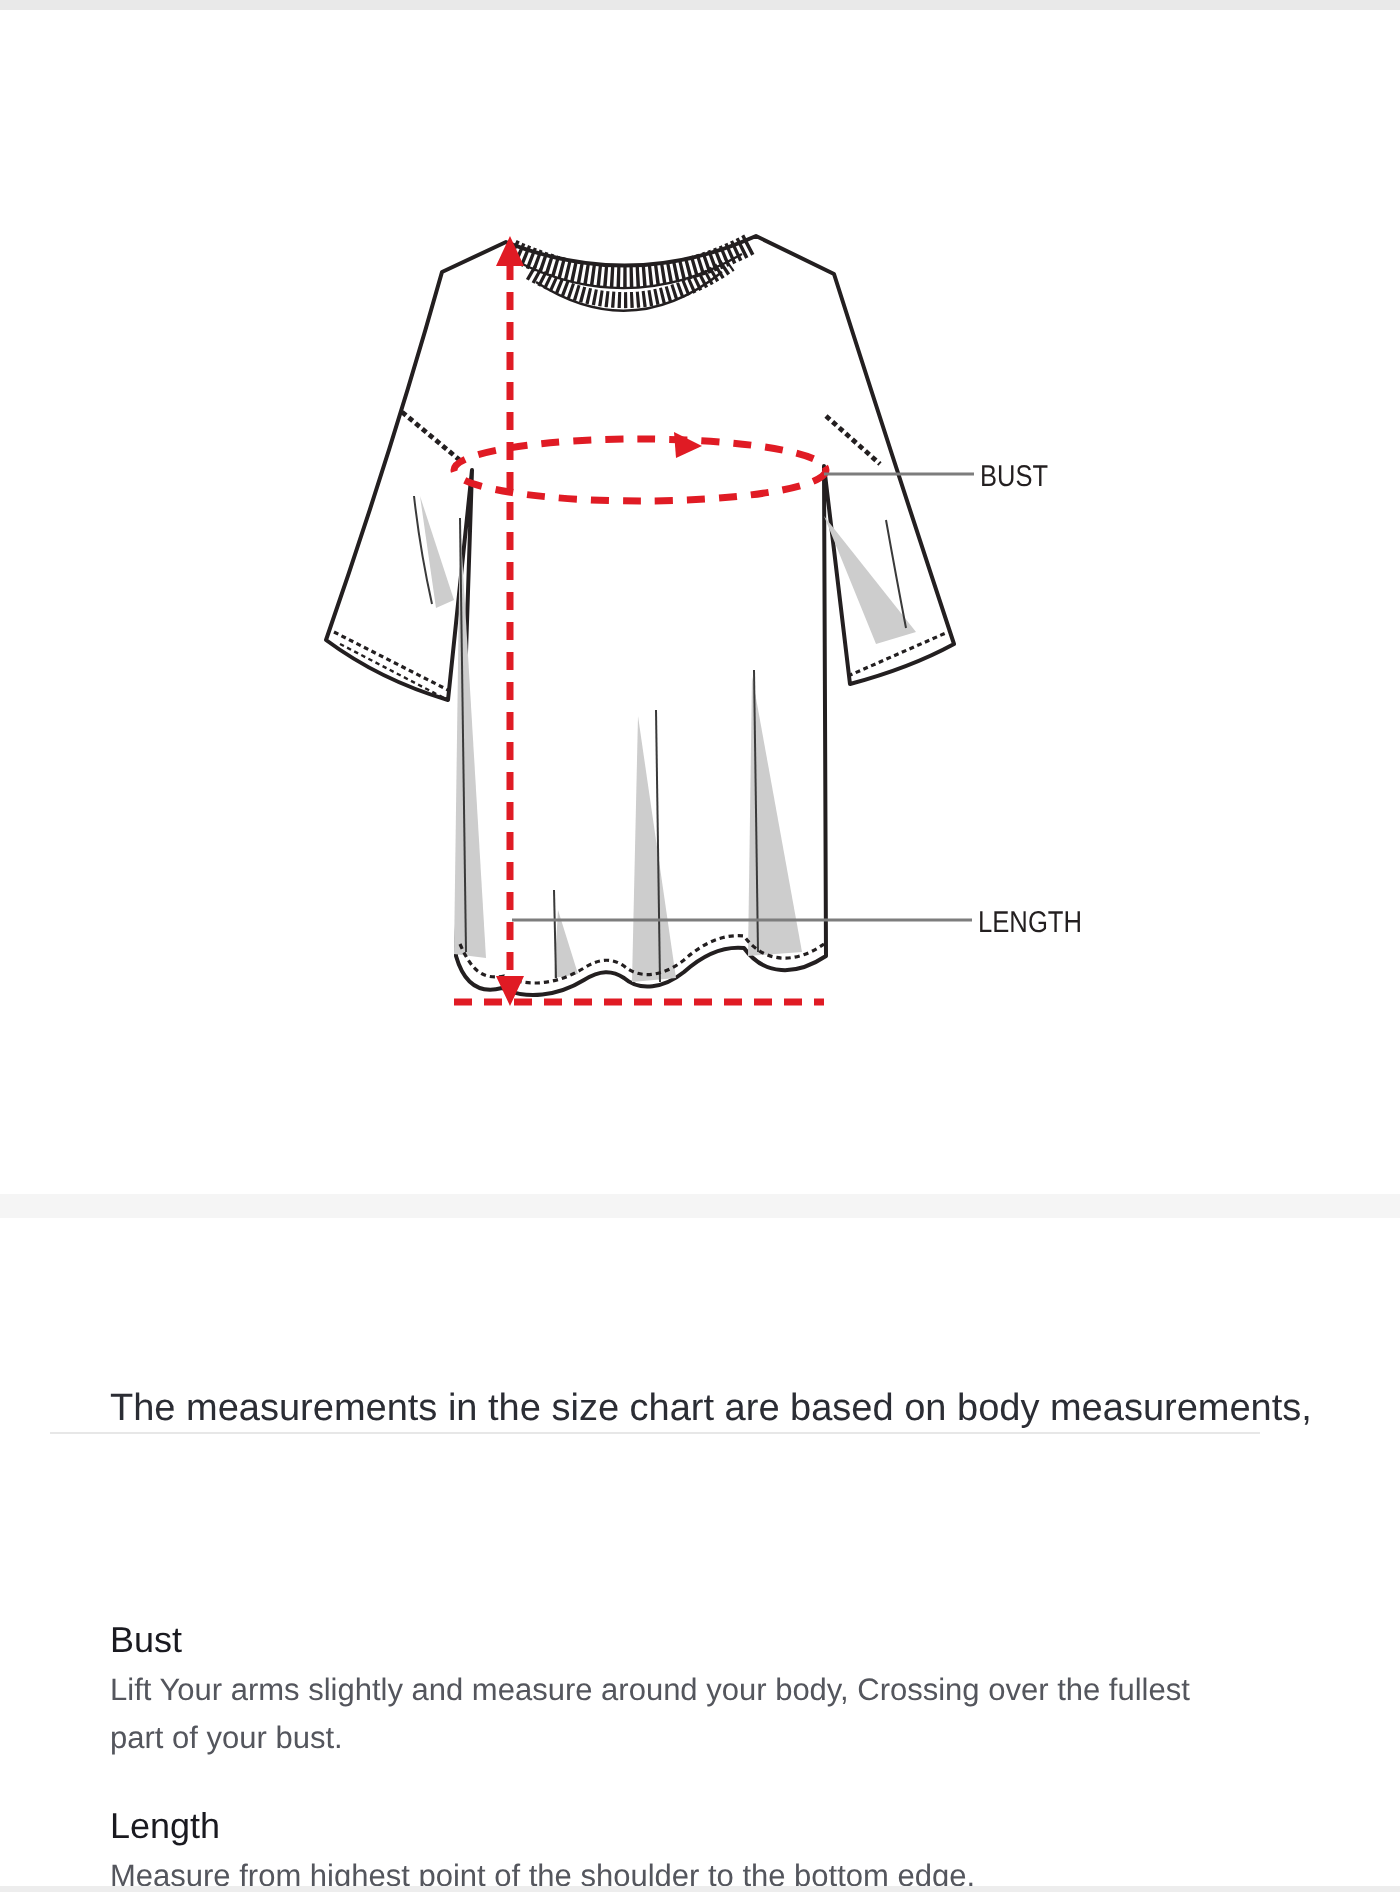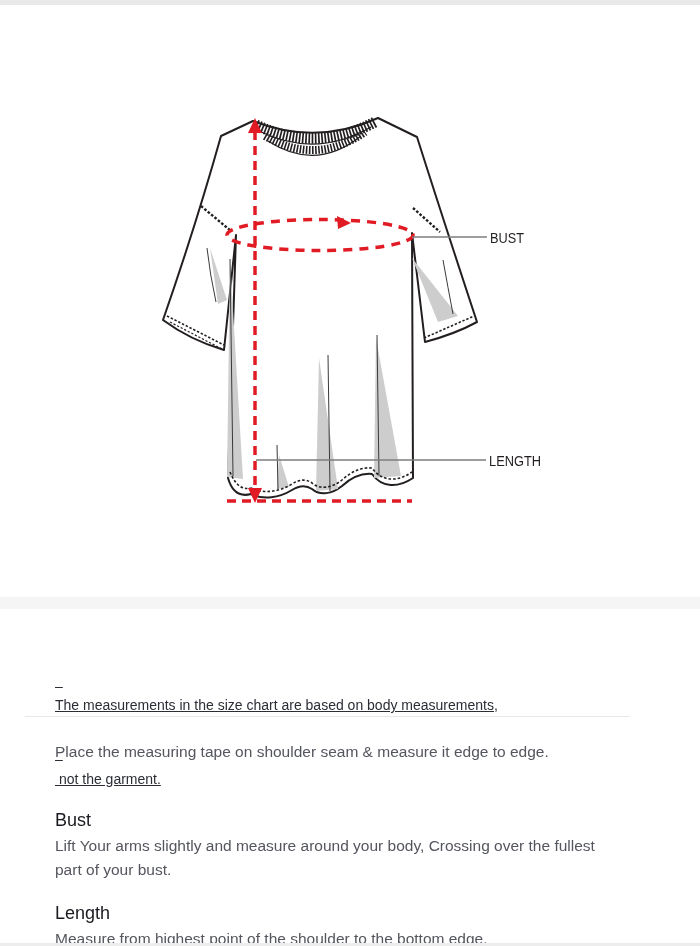--- a/index.html
+++ b/index.html
@@ -5,21 +5,21 @@
   html,body{margin:0;padding:0;}
   body{
     width:700px;height:946px;position:relative;background:#ffffff;
     font-family:"Liberation Sans",sans-serif;overflow:hidden;
   }
   .top-bar{position:absolute;top:0;left:0;width:700px;height:5px;background:#e9e9e9;}
   .diagram-wrap{position:absolute;top:0;left:0;width:700px;height:600px;}
   .section-band{position:absolute;top:597px;left:0;width:700px;height:12px;background:#f5f5f5;}
   .note{
     position:absolute;top:644px;left:55px;width:610px;
-    font-size:14px;line-height:24.5px;color:#2b2d34;white-space:pre-wrap;text-decoration:underline;
+    font-size:19px;line-height:24.5px;color:#2b2d34;white-space:pre-wrap;
   }
   .divider{position:absolute;top:716px;left:25px;width:605px;height:1px;background:#e7e7e7;}
   .section{position:absolute;left:55px;width:570px;}
   .section h3{
     margin:0;font-size:18px;line-height:22px;font-weight:500;color:#1a1a20;
   }
   .section p{
     margin:3px 0 0 0;font-size:15.5px;line-height:24px;color:#54565d;
   }
   .sec-shoulder{top:737px;}
@@ -114,27 +114,25 @@
       <path d="M 256,460 L 486,460" stroke="#7d7d7d" stroke-width="1.5" fill="none"></path>
       <text x="489" y="466" font-size="15" fill="#231f20" textLength="52" lengthAdjust="spacingAndGlyphs">LENGTH</text>
     </g>
   </svg>
 </div>
 
 <div class="section-band"></div>
 
 <div class="note">
   <div>The measurements in the size chart are based on body measurements,</div>
-  <div> not the garment.</div>
 </div>
 
 <div class="divider"></div>
 
 <div class="section sec-shoulder">
-  <p>Place the measuring tape on shoulder seam &amp; measure it edge to edge.</p>
 </div>
 
 <div class="section sec-bust">
   <h3>Bust</h3>
   <p>Lift Your arms slightly and measure around your body, Crossing over the fullest part of your bust.</p>
 </div>
 
 <div class="section sec-length">
   <h3>Length</h3>
   <p>Measure from highest point of the shoulder to the bottom edge.</p>

